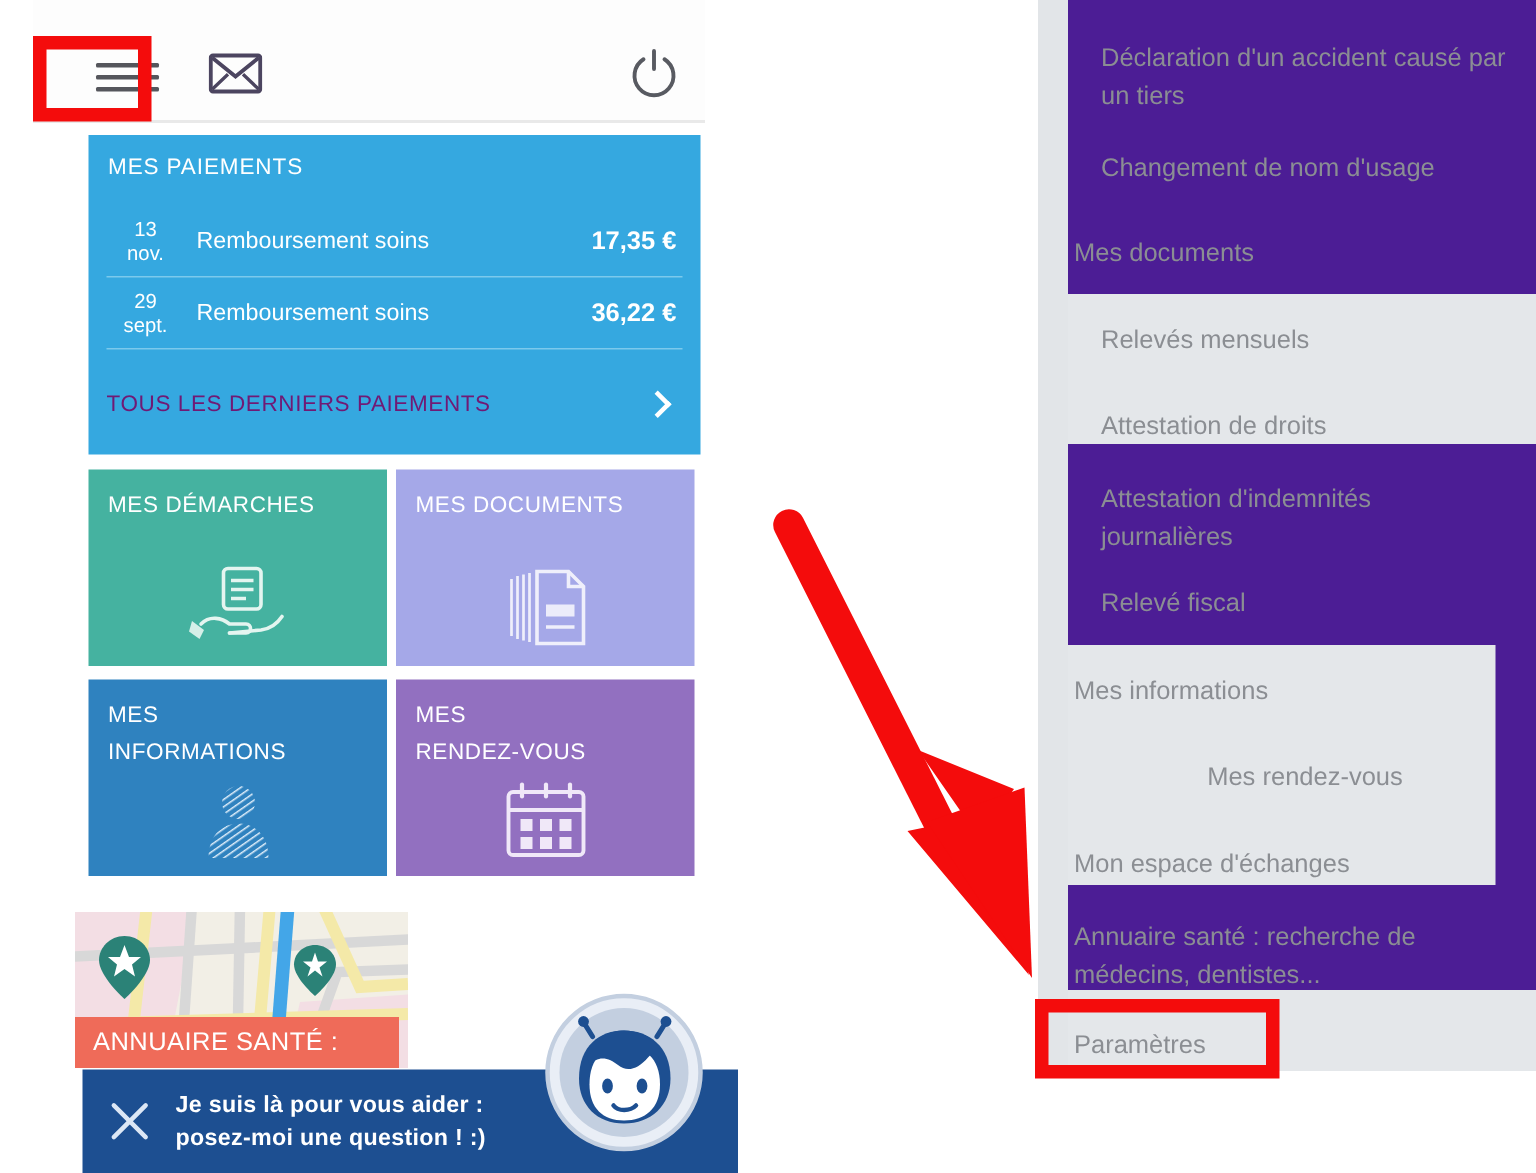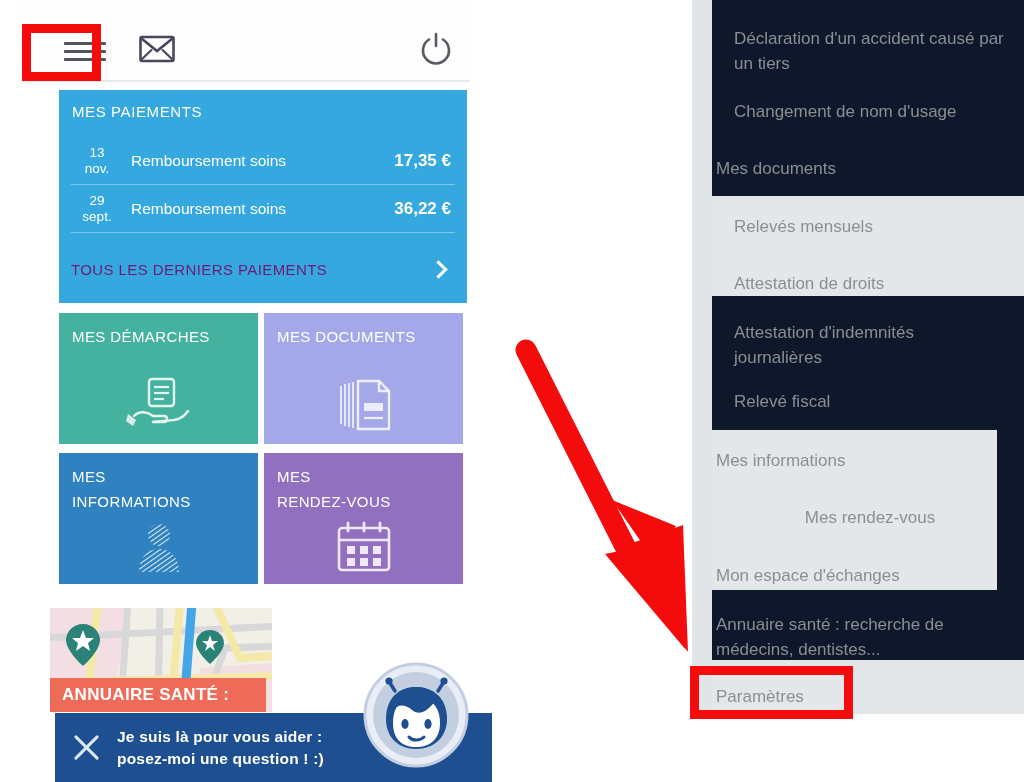--- a/index.html
+++ b/index.html
@@ -155,21 +155,21 @@
     left: 28px; top: 608px;
     width: 222px; height: 104px;
     overflow: hidden;
     background: #efece4;
   }
   .map-banner {
     position: absolute;
     left: 0; bottom: 0;
     width: 216px; height: 34px;
     background: #ef6b59;
-    display: flex; align-items: center; font-weight: bold;
+    display: flex; align-items: center;
   }
   .map-banner span {
     color: #ffffff;
     font-size: 17px;
     letter-spacing: 0.3px;
     padding-left: 12px;
   }
 
   
   .chat-bar {
@@ -204,21 +204,21 @@
     position: absolute;
     left: 340px; top: 661px;
     width: 108px; height: 108px;
   }
 
   
   .menu-panel {
     position: absolute;
     left: 692px; top: 0;
     width: 332px; height: 714px;
-    background: #0f172a;
+    background: #4c1d95;
     overflow: hidden;
   }
   .menu-panel .ghost-block {
     position: absolute;
     background: #e4e7ea;
   }
   .menu-item {
     position: absolute;
     left: 0;
     width: 332px;

